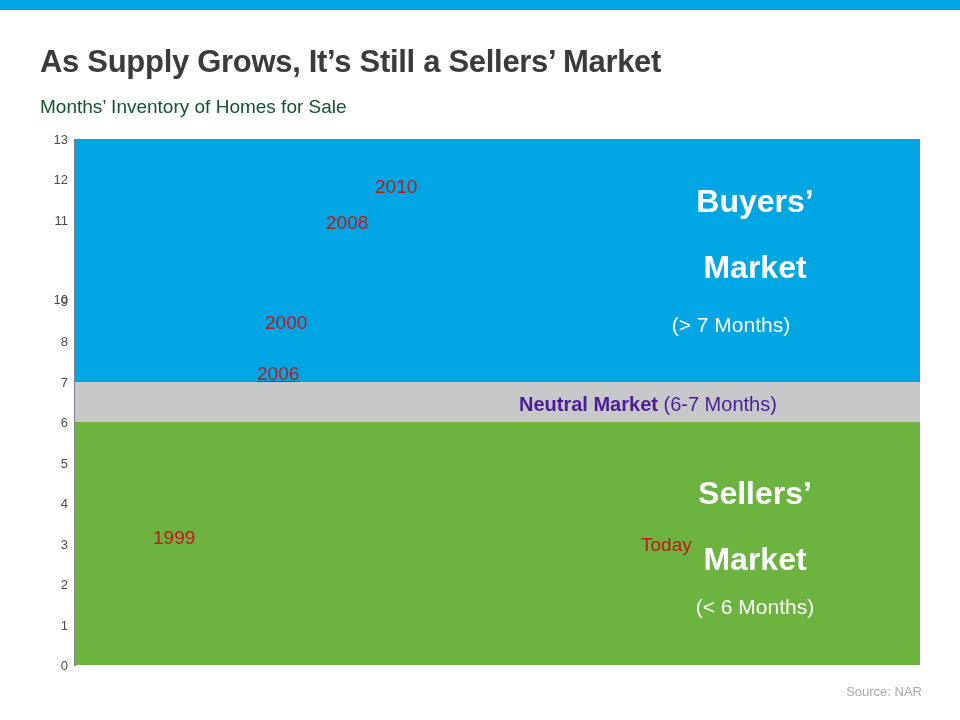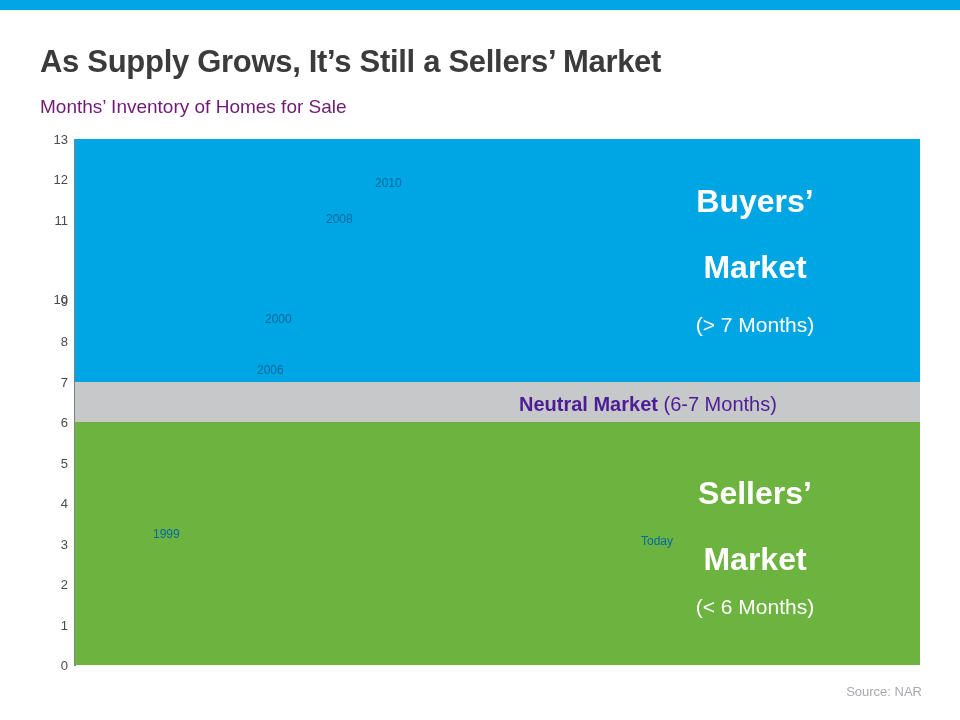--- a/index.html
+++ b/index.html
@@ -15,21 +15,21 @@
     background:#00a5e3;
   }
   #title{
     position:absolute;left:40px;top:44px;
     font-size:31px;font-weight:bold;color:#3b3b3b;
     letter-spacing:-0.3px;
     white-space:nowrap;
   }
   #subtitle{
     position:absolute;left:40px;top:96px;
-    font-size:19px;color:#701a75;
+    font-size:19px;color:#14532d;
     white-space:nowrap;
   }
   
   #plot{
     position:absolute;
     left:75px;top:139px;
     width:845px;height:526px;
     overflow:hidden;
   }
   .band{position:absolute;left:0;width:845px;}
@@ -44,21 +44,21 @@
     position:absolute;
     right:0;
     width:60px;
     text-align:right;
     font-size:13px;color:#4a4a4a;
     transform:translateY(-50%);
   }
   #yticks{position:absolute;left:0;top:0;width:68px;height:668px;}
   
   .yearlabel{
-    position:absolute;color:#0369a1;font-size:12px;white-space:nowrap;
+    position:absolute;color:#b91c1c;font-size:19px;white-space:nowrap;
   }
   .bigtext{
     position:absolute;color:#ffffff;font-weight:bold;white-space:nowrap;
     font-size:32px;line-height:46px;text-align:center;
   }
   .subtext{
     position:absolute;color:#ffffff;font-size:21px;white-space:nowrap;text-align:center;
   }
   #neutral-label{
     position:absolute;white-space:nowrap;color:#4c1d95;font-size:20px;
@@ -100,28 +100,28 @@
   <div class="band" id="band-buyers" style="top: 0px; height: 242.769px;"></div>
   <div class="band" id="band-neutral" style="top: 242.769px; height: 40.4615px;"></div>
   <div class="band" id="band-sellers" style="top: 283.231px; height: 242.769px;"></div>
   <svg id="line-svg" width="845" height="526">
       <polyline points="6.0,323.7 8.9,331.8 11.8,339.9 14.6,348.0 17.5,356.1 20.4,343.9 23.3,356.1 26.1,364.2 29.0,352.0 31.9,339.9 34.8,348.0 37.6,356.1 40.5,343.9 43.4,331.8 46.3,339.9 49.2,348.0 52.0,335.8 54.9,343.9 57.8,352.0 60.7,339.9 63.5,331.8 66.4,343.9 69.3,352.0 72.2,339.9 75.0,327.7 77.9,335.8 80.8,348.0 83.7,335.8 86.6,323.7 89.4,331.8 92.3,343.9 95.2,352.0 98.1,339.9 100.9,327.7 103.8,339.9 106.7,348.0 109.6,335.8 112.4,323.7 115.3,335.8 118.2,343.9 121.1,356.1 124.0,343.9 126.8,331.8 129.7,343.9 132.6,356.1 135.5,364.2 138.3,352.0 141.2,339.9 144.1,352.0 147.0,360.1 149.8,368.2 152.7,356.1 155.6,343.9 158.5,331.8 161.3,315.6 164.2,299.4 167.1,283.2 170.0,263.0 172.9,242.8 175.7,230.6 178.6,234.7 181.5,250.9 184.4,267.0 187.2,259.0 190.1,242.8 193.0,218.5 195.9,194.2 198.7,169.9 201.6,145.7 204.5,121.4 207.4,97.1 210.3,80.9 213.1,97.1 216.0,113.3 218.9,89.0 221.8,72.8 224.6,97.1 227.5,113.3 230.4,97.1 233.3,80.9 236.1,105.2 239.0,121.4 241.9,109.2 244.8,125.4 247.7,141.6 250.5,129.5 253.4,145.7 256.3,153.8 259.2,141.6 262.0,149.7 264.9,161.8 267.8,149.7 270.7,161.8 273.5,178.0 276.4,194.2 279.3,218.5 282.2,242.8 285.1,259.0 287.9,234.7 290.8,202.3 293.7,161.8 296.6,113.3 299.4,72.8 302.3,40.5 305.2,72.8 308.1,105.2 310.9,129.5 313.8,113.3 316.7,137.6 319.6,161.8 322.5,178.0 325.3,194.2 328.2,178.0 331.1,161.8 334.0,153.8 336.8,178.0 339.7,194.2 342.6,226.6 345.5,250.9 348.3,267.0 351.2,259.0 354.1,267.0 357.0,275.1 359.9,271.1 362.7,267.0 365.6,275.1 368.5,291.3 371.4,307.5 374.2,323.7 377.1,339.9 380.0,348.0 382.9,331.8 385.7,315.6 388.6,307.5 391.5,323.7 394.4,335.8 397.3,343.9 400.1,331.8 403.0,315.6 405.9,303.5 408.8,311.6 411.6,323.7 414.5,335.8 417.4,323.7 420.3,311.6 423.1,303.5 426.0,315.6 428.9,327.7 431.8,339.9 434.7,352.0 437.5,360.1 440.4,348.0 443.3,335.8 446.2,343.9 449.0,356.1 451.9,368.2 454.8,356.1 457.7,343.9 460.5,352.0 463.4,364.2 466.3,376.3 469.2,384.4 472.0,372.2 474.9,360.1 477.8,348.0 480.7,356.1 483.6,368.2 486.4,380.3 489.3,388.4 492.2,376.3 495.1,364.2 497.9,356.1 500.8,364.2 503.7,376.3 506.6,388.4 509.4,396.5 512.3,384.4 515.2,372.2 518.1,364.2 521.0,372.2 523.8,384.4 526.7,396.5 529.6,404.6 532.5,396.5 535.3,404.6 538.2,412.7 541.1,420.8 544.0,428.9 546.8,437.0 549.7,420.8 552.6,404.6 555.5,412.7 558.4,428.9 561.2,445.1 564.1,428.9 567.0,412.7 569.9,420.8 572.7,437.0 575.6,449.1 578.5,457.2 581.4,441.0 584.2,420.8 587.1,396.5 590.0,380.3" fill="none" stroke="#ffffff" stroke-width="2.2" stroke-linejoin="round" stroke-linecap="round"></polyline>
     </svg>
 </div>
 
 <div class="bigtext" id="buyers-1" style="left: 590px; top: 178px; width: 330px;">Buyers’</div>
 <div class="bigtext" id="buyers-2" style="left: 590px; top: 244px; width: 330px;">Market</div>
-<div class="subtext" id="buyers-note" style="left: 590px; top: 313px; width: 330px;">(&gt; 7 Months)</div>
+<div class="subtext" id="buyers-note" style="left: 566px; top: 313px; width: 330px;">(&gt; 7 Months)</div>
 
 <div id="neutral-label" style="left: 519px; top: 393px;"><b>Neutral Market</b> <span>(6-7 Months)</span></div>
 
 <div class="bigtext" id="sellers-1" style="left: 590px; top: 470px; width: 330px;">Sellers’</div>
 <div class="bigtext" id="sellers-2" style="left: 590px; top: 536px; width: 330px;">Market</div>
 <div class="subtext" id="sellers-note" style="left: 590px; top: 595px; width: 330px;">(&lt; 6 Months)</div>
 
 <div id="source">Source: NAR</div>
 
 <div class="yearlabel" style="left: 153px; top: 527px;">1999</div>
-<div class="yearlabel" style="left: 257px; top: 363px;">2006</div>
+<div class="yearlabel" style="left: 257px; top: 363px; text-decoration: underline;">2006</div>
 <div class="yearlabel" style="left: 265px; top: 312px;">2000</div>
 <div class="yearlabel" style="left: 326px; top: 212px;">2008</div>
 <div class="yearlabel" style="left: 375px; top: 176px;">2010</div>
 <div class="yearlabel" style="left: 641px; top: 534px;">Today</div>
 
 </body></html>

